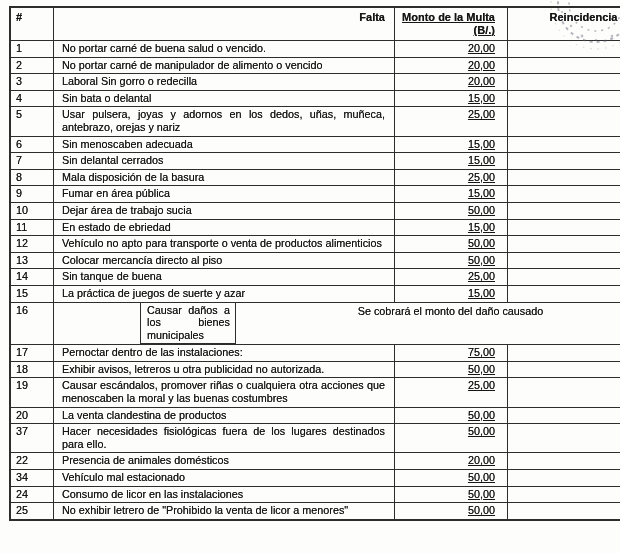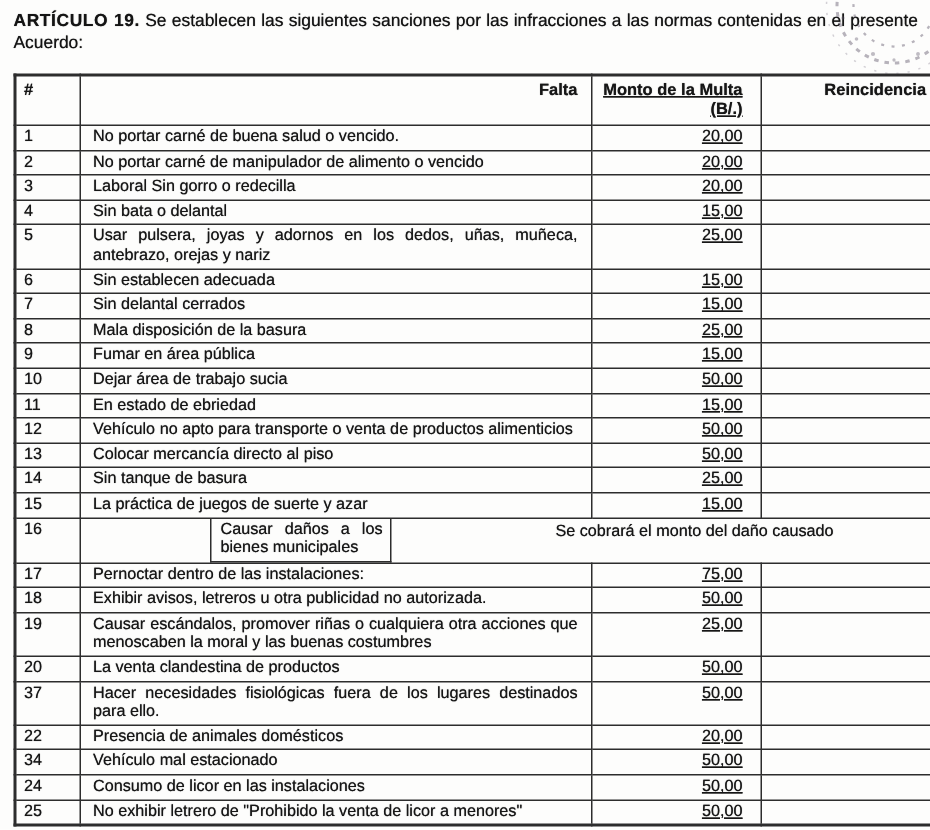--- a/index.html
+++ b/index.html
@@ -58,21 +58,21 @@
     height:12px;
   }
   .c-num{ width:35px; text-align:left; padding-left:5px; }
   .c-falta{ width:323px; text-align:justify; padding-left:8px; padding-right:9px; }
   .c-monto{ width:98px; text-align:right; padding-right:12px;text-decoration:underline; }
   .c-reinc{ width:147px; text-align:right; padding-right:8px; }
   td.c-special{ padding:0; }
   .sp-wrap{ display:flex; align-items:stretch; min-height:25px; }
   .sp-spacer{ width:86px; }
   .sp-box{
-    width:121px;
+    width:96px;
     box-sizing:border-box;
     border:1px solid #2d2d2d;
     border-top:none;
     padding:1px 5px 2px 6px;
     text-align:justify;
     line-height:12.6px;
   }
   .sp-text{ flex:1; text-align:center; padding-top:2px; }
 </style>
 </head>
@@ -89,21 +89,20 @@
     <g fill="#5d5468" opacity="0.7">
       <circle cx="47" cy="30" r="1.2"></circle>
         <circle cx="58" cy="40" r="1.4"></circle>
       <circle cx="72" cy="44" r="1.1"></circle>
         <circle cx="88" cy="40" r="1.3"></circle>
       <circle cx="100" cy="30" r="1.2"></circle>
         <circle cx="38" cy="16" r="1.1"></circle>
     </g>
   </svg>
 
-  <p class="intro"><b>ARTÍCULO 19.</b><span> Se establecen las siguientes sanciones por las infracciones a las normas contenidas en el presente Acuerdo:</span></p>
 
   <table>
     <thead>
       <tr>
         <th class="c-num">#</th>
         <th class="c-falta" style="text-align:right;">Falta</th>
         <th class="c-monto">Monto de la Multa (B/.)</th>
         <th class="c-reinc" style="text-align:center;">Reincidencia</th>
       </tr>
     </thead>
@@ -133,21 +132,21 @@
           <td class="c-reinc">25,00</td>
         </tr>
         <tr>
           <td class="c-num">5</td>
           <td class="c-falta">Usar pulsera, joyas y adornos en los dedos, uñas, muñeca, antebrazo, orejas y nariz</td>
           <td class="c-monto">25,00</td>
           <td class="c-reinc">35,00</td>
         </tr>
         <tr>
           <td class="c-num">6</td>
-          <td class="c-falta">Sin establecen adecuada</td>
+          <td class="c-falta">Sin menoscaben adecuada</td>
           <td class="c-monto">15,00</td>
           <td class="c-reinc">25,00</td>
         </tr>
         <tr>
           <td class="c-num">7</td>
           <td class="c-falta">Sin delantal cerrados</td>
           <td class="c-monto">15,00</td>
           <td class="c-reinc">25,00</td>
         </tr>
         <tr>
@@ -181,21 +180,21 @@
           <td class="c-reinc">75,00</td>
         </tr>
         <tr>
           <td class="c-num">13</td>
           <td class="c-falta">Colocar mercancía directo al piso</td>
           <td class="c-monto">50,00</td>
           <td class="c-reinc">75,00</td>
         </tr>
         <tr>
           <td class="c-num">14</td>
-          <td class="c-falta">Sin tanque de basura</td>
+          <td class="c-falta">Sin tanque de buena</td>
           <td class="c-monto">25,00</td>
           <td class="c-reinc">35,00</td>
         </tr>
         <tr>
           <td class="c-num">15</td>
           <td class="c-falta">La práctica de juegos de suerte y azar</td>
           <td class="c-monto">15,00</td>
           <td class="c-reinc">25,00</td>
         </tr>
         <tr>

